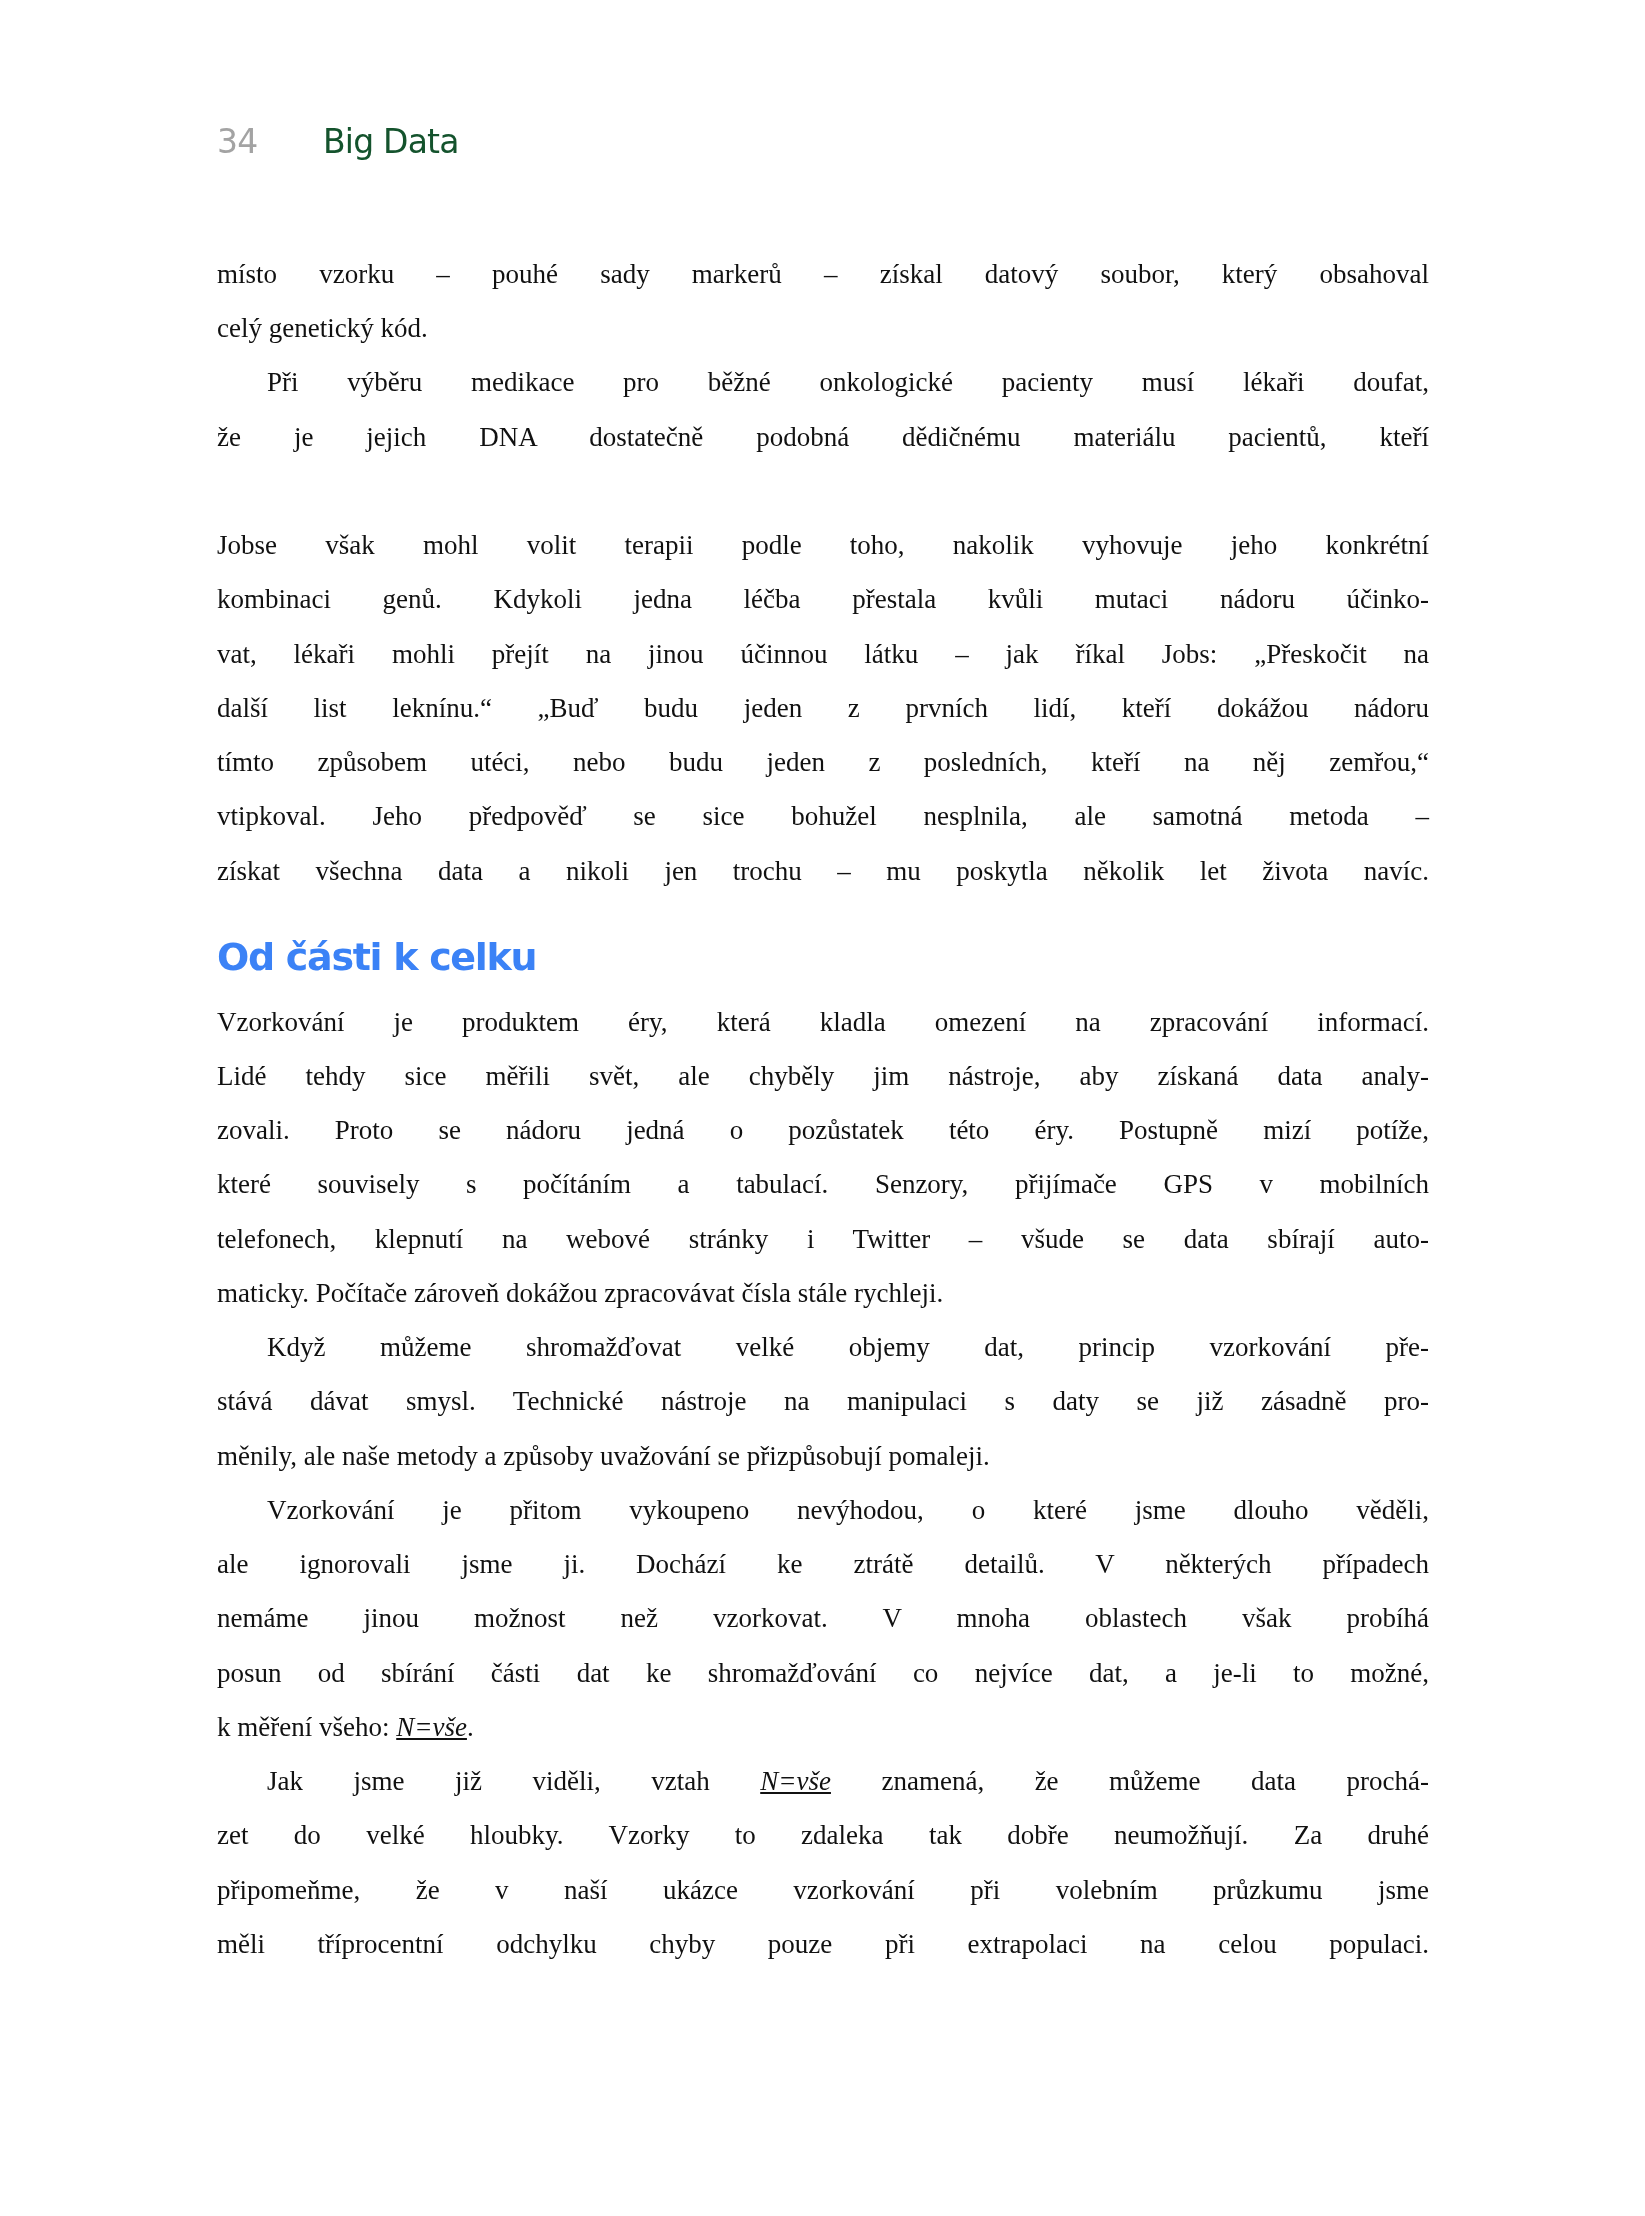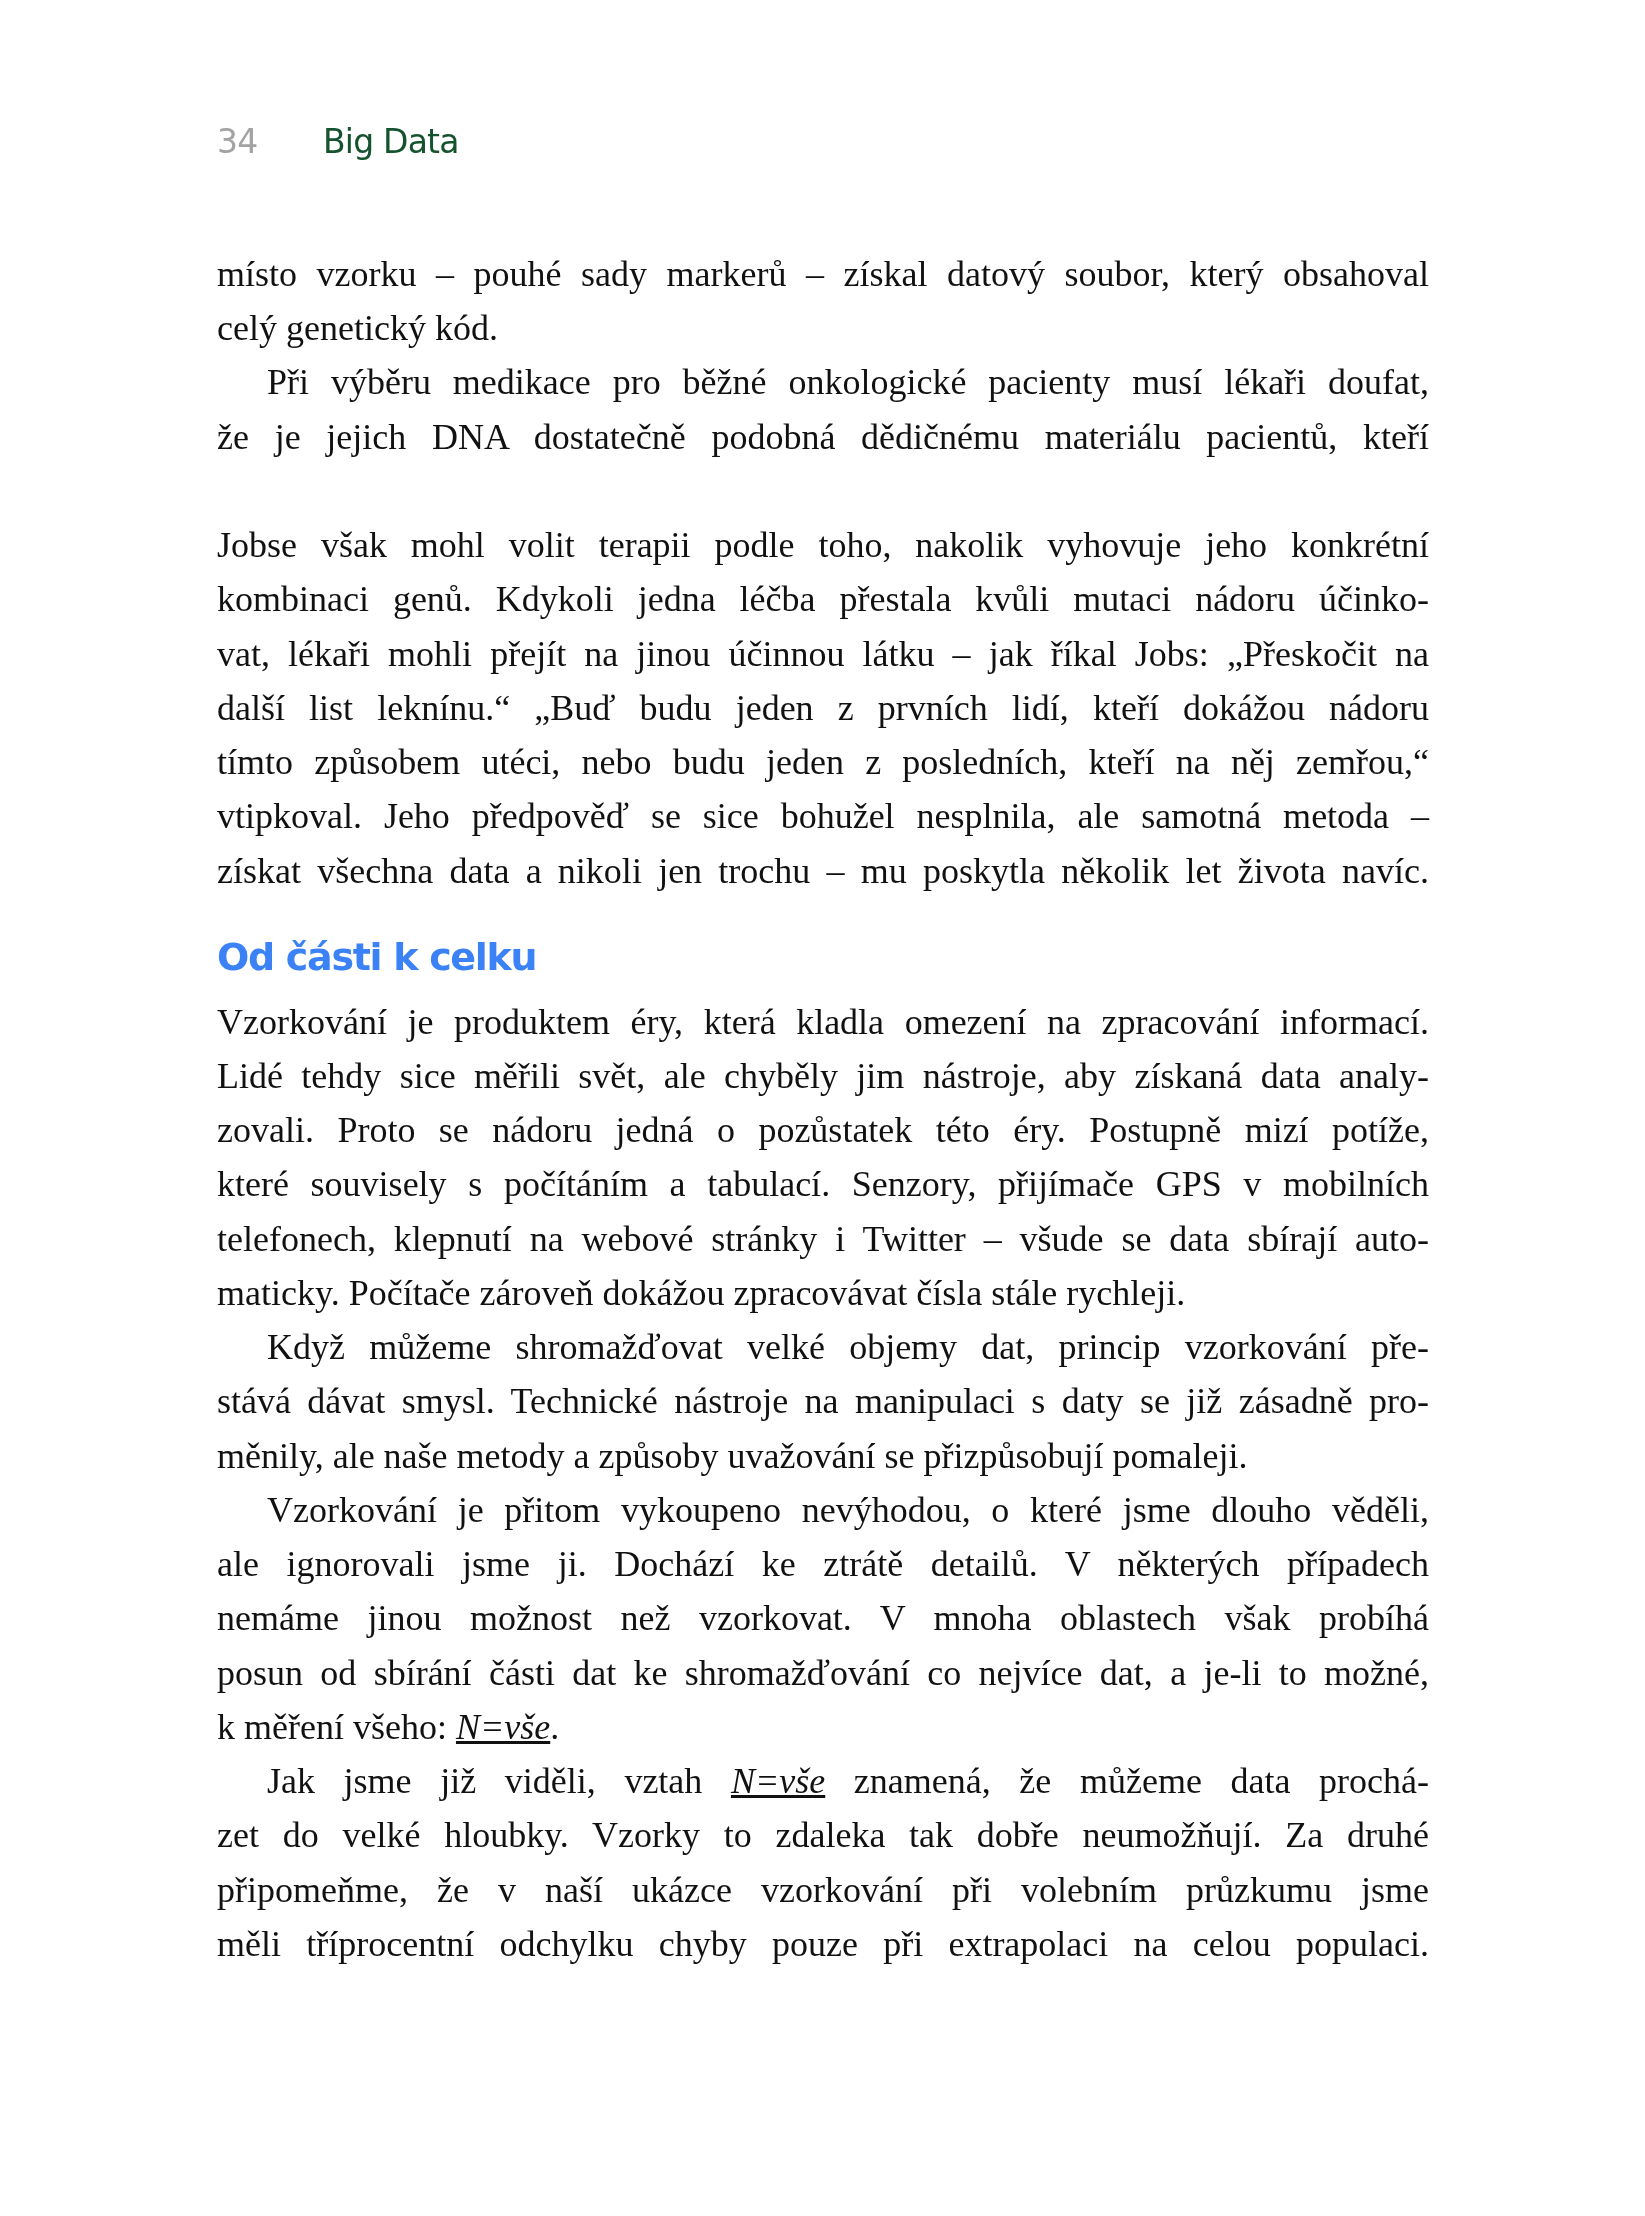--- a/index.html
+++ b/index.html
@@ -3,21 +3,21 @@
 <meta charset="utf-8">
 <style>
   html, body { margin: 0; padding: 0; background: #ffffff; }
   body { width: 1646px; height: 2216px; position: relative; overflow: hidden; }
   .page { position: absolute; left: 0; top: 0; width: 1366px; height: 2216px; background: #ffffff; border-radius: 6px; }
   .running-head { position: absolute; top: 117px; left: 217px; height: 50px; font-family: "DejaVu Sans", "Liberation Sans", sans-serif; font-size: 33px; line-height: 50px; }
   .page-number { position: absolute; left: 0; top: 0; color: #a3a3a3; letter-spacing: -0.8px; }
   .book-title { position: absolute; left: 98px; top: 0; color: #14532d; white-space: nowrap; letter-spacing: -0.8px; margin-left: 8px; }
   .line {
     position: absolute; left: 217px; width: 1212px; height: 54px;
-    font-family: "Liberation Serif", "DejaVu Serif", serif; font-size: 36px; line-height: 54px;
+    font-family: "Liberation Serif", "DejaVu Serif", serif; font-size: 27px; line-height: 54px;
     color: #111111; white-space: nowrap; text-align: justify; text-align-last: justify;
     word-spacing: 0px;
   }
   .line.last { text-align-last: left; }
   .line.indent { left: 267px; width: 1162px; }
   .line i { font-style: italic; text-decoration: underline; }
   .heading {
     position: absolute; left: 217px; top: 928px; height: 58px;
     font-family: "DejaVu Sans", "Liberation Sans", sans-serif; font-weight: bold;
     font-size: 38px; line-height: 58px; color: #3b82f6; letter-spacing: -1.3px; white-space: nowrap;

